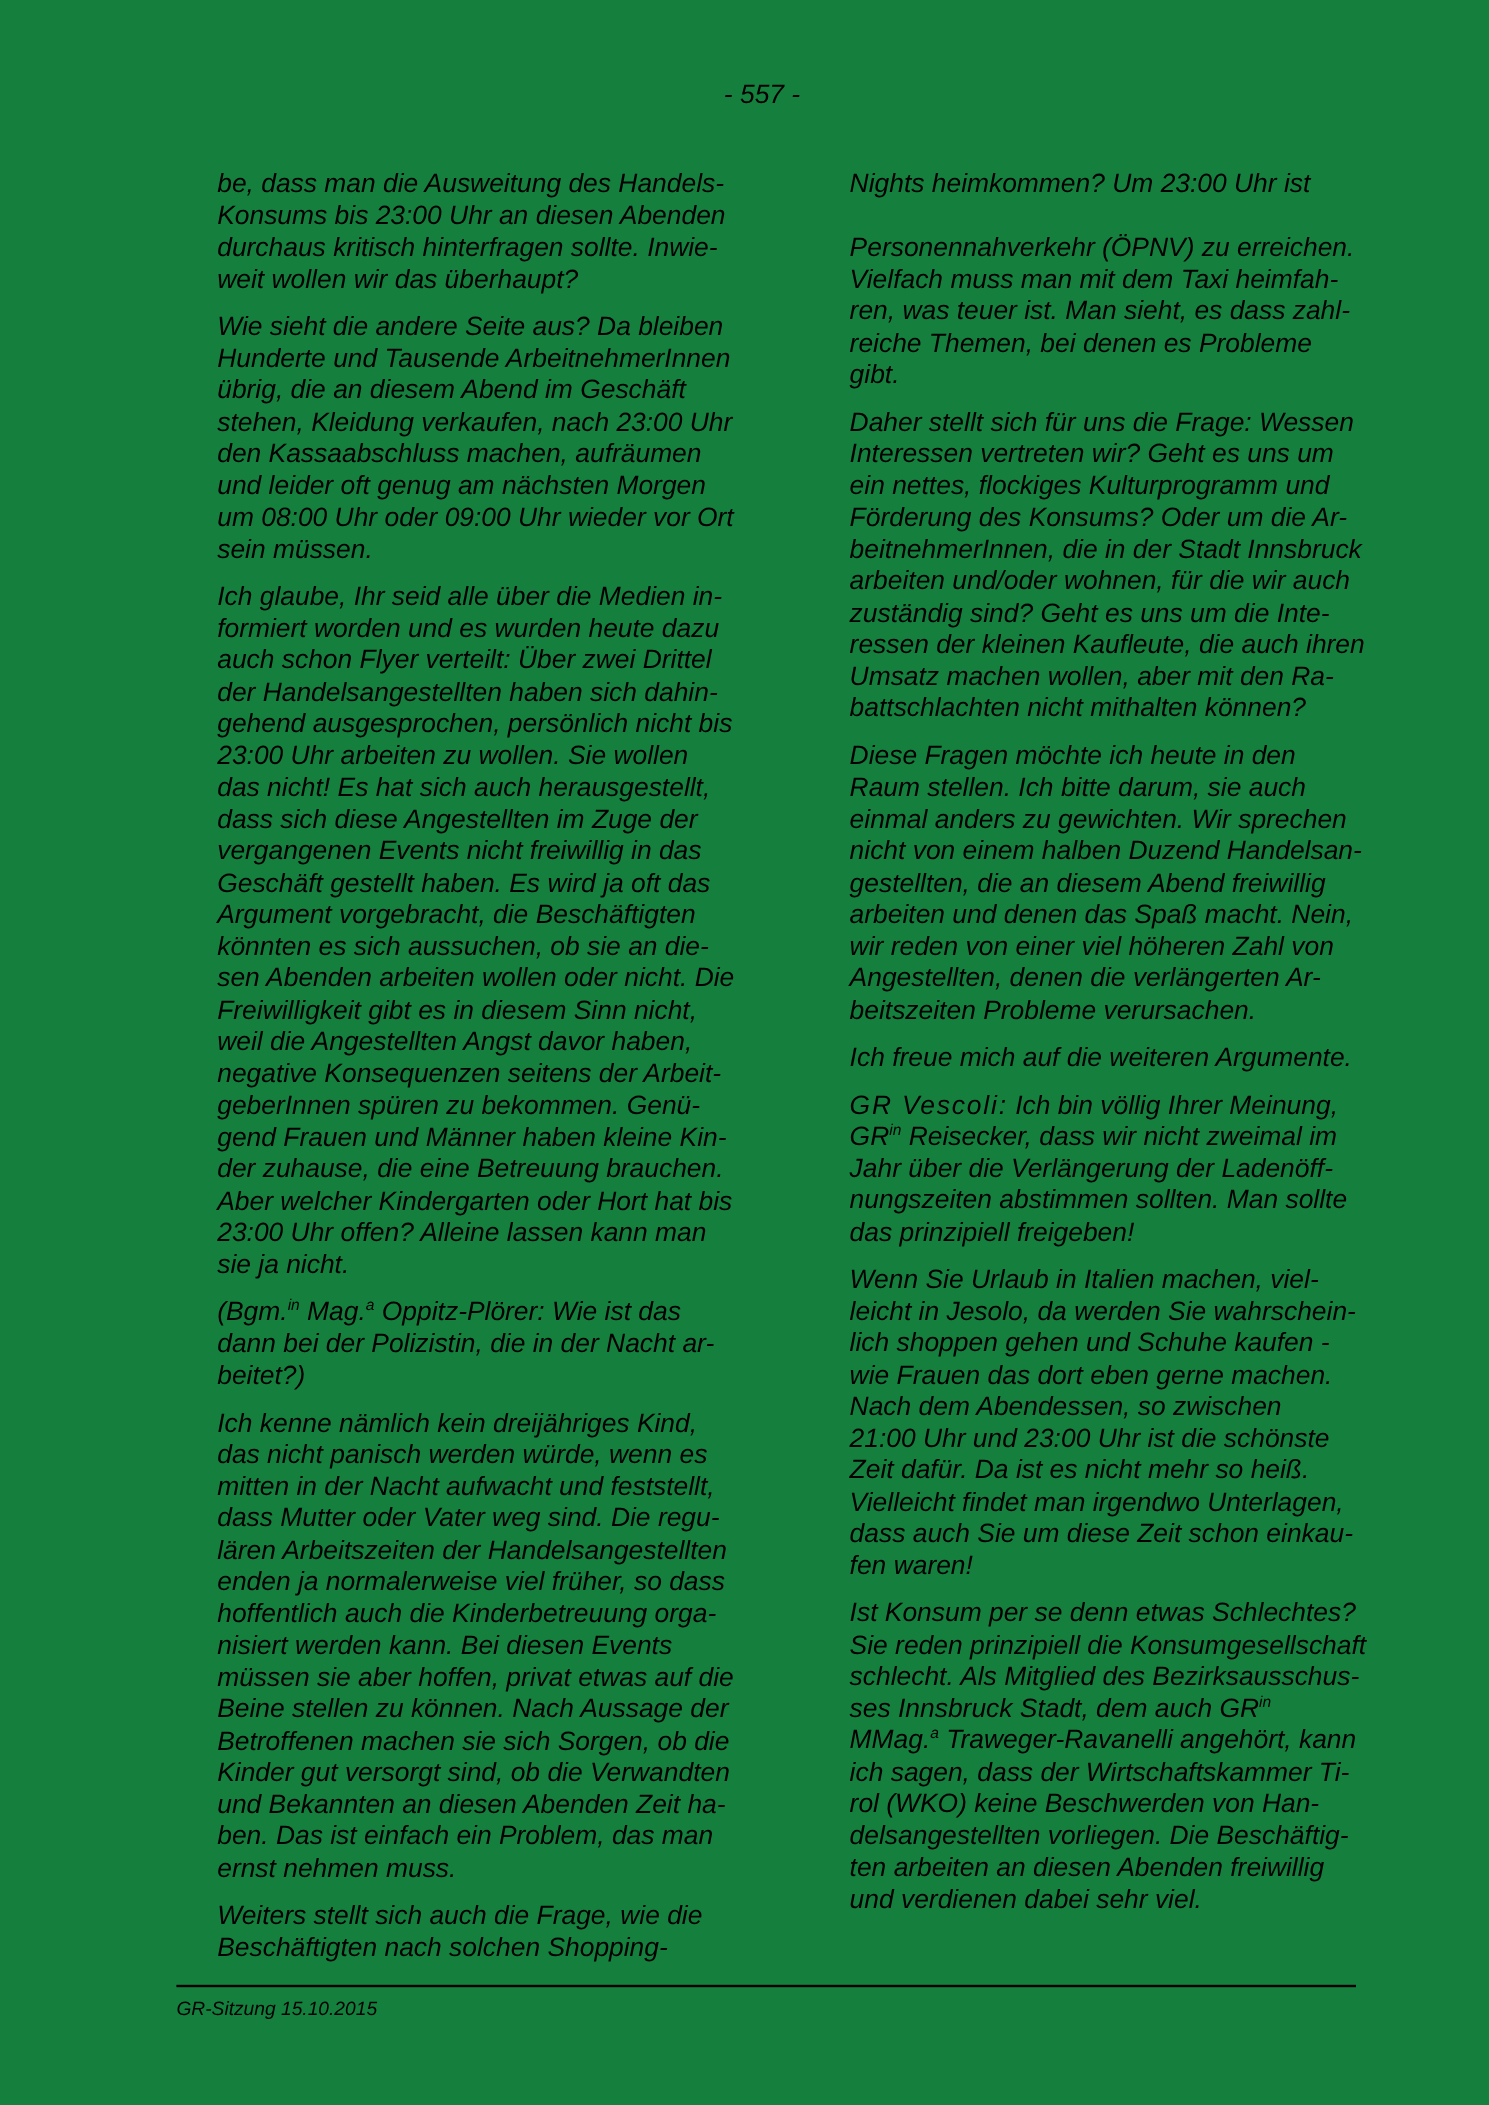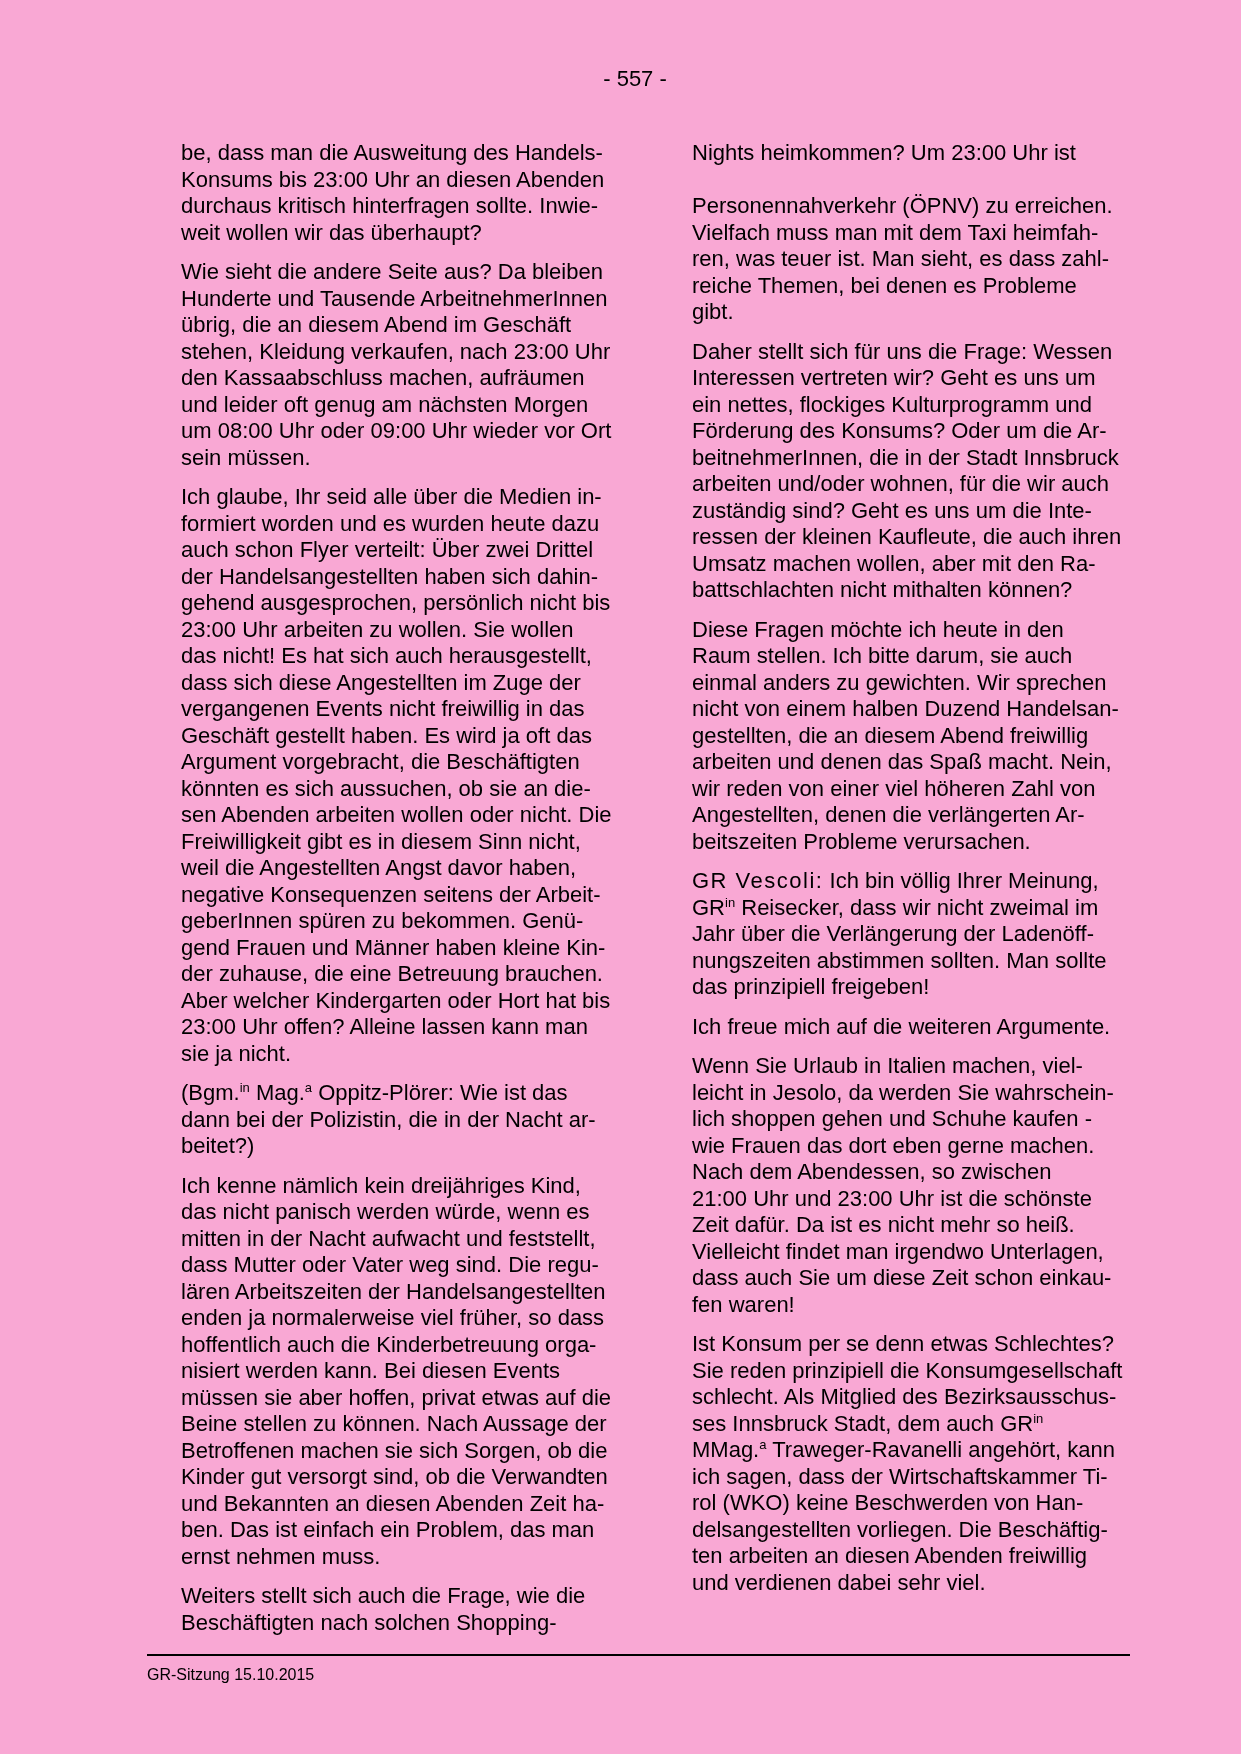--- a/index.html
+++ b/index.html
@@ -4,45 +4,46 @@
 <style>
   html, body {
     margin: 0;
     padding: 0;
     background: #ffffff;
   }
   .page {
     position: relative;
     width: 1241px;
     height: 1754px;
-    background: #f9a8d4;
+    background: #15803d;
     color: #000000;
     font-family: "Liberation Sans", "DejaVu Sans", sans-serif;
     overflow: hidden;
+    font-style: italic;
   }
   .page-number {
     position: absolute;
     top: 66px;
     left: 0;
     width: 1270px;
     text-align: center;
     font-size: 22px;
     line-height: 26px;
   }
   .col {
     position: absolute;
     top: 140px;
     width: 480px;
     font-size: 22px;
     line-height: 26.5px;
     white-space: nowrap;
     margin-left: 34px;
   }
   .col-left  { left: 147px; }
-  .col-right { left: 658px; }
+  .col-right { left: 674px; }
   .col p {
     margin: 0 0 13px 0;
     padding: 0;
   }
   .col sup {
     font-size: 13px;
     line-height: 0;
     vertical-align: super;
   }
   .sperr {
@@ -75,22 +76,22 @@
       <p><span>Ich glaube, Ihr seid alle über die Medien in-</span><br><span>formiert worden und es wurden heute dazu</span><br><span>auch schon Flyer verteilt: Über zwei Drittel</span><br><span>der Handelsangestellten haben sich dahin-</span><br><span>gehend ausgesprochen, persönlich nicht bis</span><br><span>23:00 Uhr arbeiten zu wollen. Sie wollen</span><br><span>das nicht! Es hat sich auch herausgestellt,</span><br><span>dass sich diese Angestellten im Zuge der</span><br><span>vergangenen Events nicht freiwillig in das</span><br><span>Geschäft gestellt haben. Es wird ja oft das</span><br><span>Argument vorgebracht, die Beschäftigten</span><br><span>könnten es sich aussuchen, ob sie an die-</span><br><span>sen Abenden arbeiten wollen oder nicht. Die</span><br><span>Freiwilligkeit gibt es in diesem Sinn nicht,</span><br><span>weil die Angestellten Angst davor haben,</span><br><span>negative Konsequenzen seitens der Arbeit-</span><br><span>geberInnen spüren zu bekommen. Genü-</span><br><span>gend Frauen und Männer haben kleine Kin-</span><br><span>der zuhause, die eine Betreuung brauchen.</span><br><span>Aber welcher Kindergarten oder Hort hat bis</span><br><span>23:00 Uhr offen? Alleine lassen kann man</span><br><span>sie ja nicht.</span></p>
       <p><span>(Bgm.</span><sup>in</sup><span> Mag.</span><sup>a</sup><span> Oppitz-Plörer: Wie ist das</span><br><span>dann bei der Polizistin, die in der Nacht ar-</span><br><span>beitet?)</span></p>
       <p><span>Ich kenne nämlich kein dreijähriges Kind,</span><br><span>das nicht panisch werden würde, wenn es</span><br><span>mitten in der Nacht aufwacht und feststellt,</span><br><span>dass Mutter oder Vater weg sind. Die regu-</span><br><span>lären Arbeitszeiten der Handelsangestellten</span><br><span>enden ja normalerweise viel früher, so dass</span><br><span>hoffentlich auch die Kinderbetreuung orga-</span><br><span>nisiert werden kann. Bei diesen Events</span><br><span>müssen sie aber hoffen, privat etwas auf die</span><br><span>Beine stellen zu können. Nach Aussage der</span><br><span>Betroffenen machen sie sich Sorgen, ob die</span><br><span>Kinder gut versorgt sind, ob die Verwandten</span><br><span>und Bekannten an diesen Abenden Zeit ha-</span><br><span>ben. Das ist einfach ein Problem, das man</span><br><span>ernst nehmen muss.</span></p>
       <p><span>Weiters stellt sich auch die Frage, wie die</span><br><span>Beschäftigten nach solchen Shopping-</span></p>
     </div>
 
   <div class="col col-right">
       <p><span>Nights heimkommen? Um 23:00 Uhr ist</span><br><br><span>Personennahverkehr (ÖPNV) zu erreichen.</span><br><span>Vielfach muss man mit dem Taxi heimfah-</span><br><span>ren, was teuer ist. Man sieht, es dass zahl-</span><br><span>reiche Themen, bei denen es Probleme</span><br><span>gibt.</span></p>
       <p><span>Daher stellt sich für uns die Frage: Wessen</span><br><span>Interessen vertreten wir? Geht es uns um</span><br><span>ein nettes, flockiges Kulturprogramm und</span><br><span>Förderung des Konsums? Oder um die Ar-</span><br><span>beitnehmerInnen, die in der Stadt Innsbruck</span><br><span>arbeiten und/oder wohnen, für die wir auch</span><br><span>zuständig sind? Geht es uns um die Inte-</span><br><span>ressen der kleinen Kaufleute, die auch ihren</span><br><span>Umsatz machen wollen, aber mit den Ra-</span><br><span>battschlachten nicht mithalten können?</span></p>
       <p><span>Diese Fragen möchte ich heute in den</span><br><span>Raum stellen. Ich bitte darum, sie auch</span><br><span>einmal anders zu gewichten. Wir sprechen</span><br><span>nicht von einem halben Duzend Handelsan-</span><br><span>gestellten, die an diesem Abend freiwillig</span><br><span>arbeiten und denen das Spaß macht. Nein,</span><br><span>wir reden von einer viel höheren Zahl von</span><br><span>Angestellten, denen die verlängerten Ar-</span><br><span>beitszeiten Probleme verursachen.</span></p>
+      <p><span>Ich freue mich auf die weiteren Argumente.</span></p>
       <p><span class="sperr">GR Vescoli:</span><span> Ich bin völlig Ihrer Meinung,</span><br><span>GR</span><sup>in</sup><span> Reisecker, dass wir nicht zweimal im</span><br><span>Jahr über die Verlängerung der Ladenöff-</span><br><span>nungszeiten abstimmen sollten. Man sollte</span><br><span>das prinzipiell freigeben!</span></p>
-      <p><span>Ich freue mich auf die weiteren Argumente.</span></p>
       <p><span>Wenn Sie Urlaub in Italien machen, viel-</span><br><span>leicht in Jesolo, da werden Sie wahrschein-</span><br><span>lich shoppen gehen und Schuhe kaufen -</span><br><span>wie Frauen das dort eben gerne machen.</span><br><span>Nach dem Abendessen, so zwischen</span><br><span>21:00 Uhr und 23:00 Uhr ist die schönste</span><br><span>Zeit dafür. Da ist es nicht mehr so heiß.</span><br><span>Vielleicht findet man irgendwo Unterlagen,</span><br><span>dass auch Sie um diese Zeit schon einkau-</span><br><span>fen waren!</span></p>
       <p><span>Ist Konsum per se denn etwas Schlechtes?</span><br><span>Sie reden prinzipiell die Konsumgesellschaft</span><br><span>schlecht. Als Mitglied des Bezirksausschus-</span><br><span>ses Innsbruck Stadt, dem auch GR</span><sup>in</sup><br><span>MMag.</span><sup>a</sup><span> Traweger-Ravanelli angehört, kann</span><br><span>ich sagen, dass der Wirtschaftskammer Ti-</span><br><span>rol (WKO) keine Beschwerden von Han-</span><br><span>delsangestellten vorliegen. Die Beschäftig-</span><br><span>ten arbeiten an diesen Abenden freiwillig</span><br><span>und verdienen dabei sehr viel.</span></p>
     </div>
 
   <div class="footer-rule"></div>
 
   <div class="footer-text">GR-Sitzung 15.10.2015</div>
 </div>
 
 </body></html>

